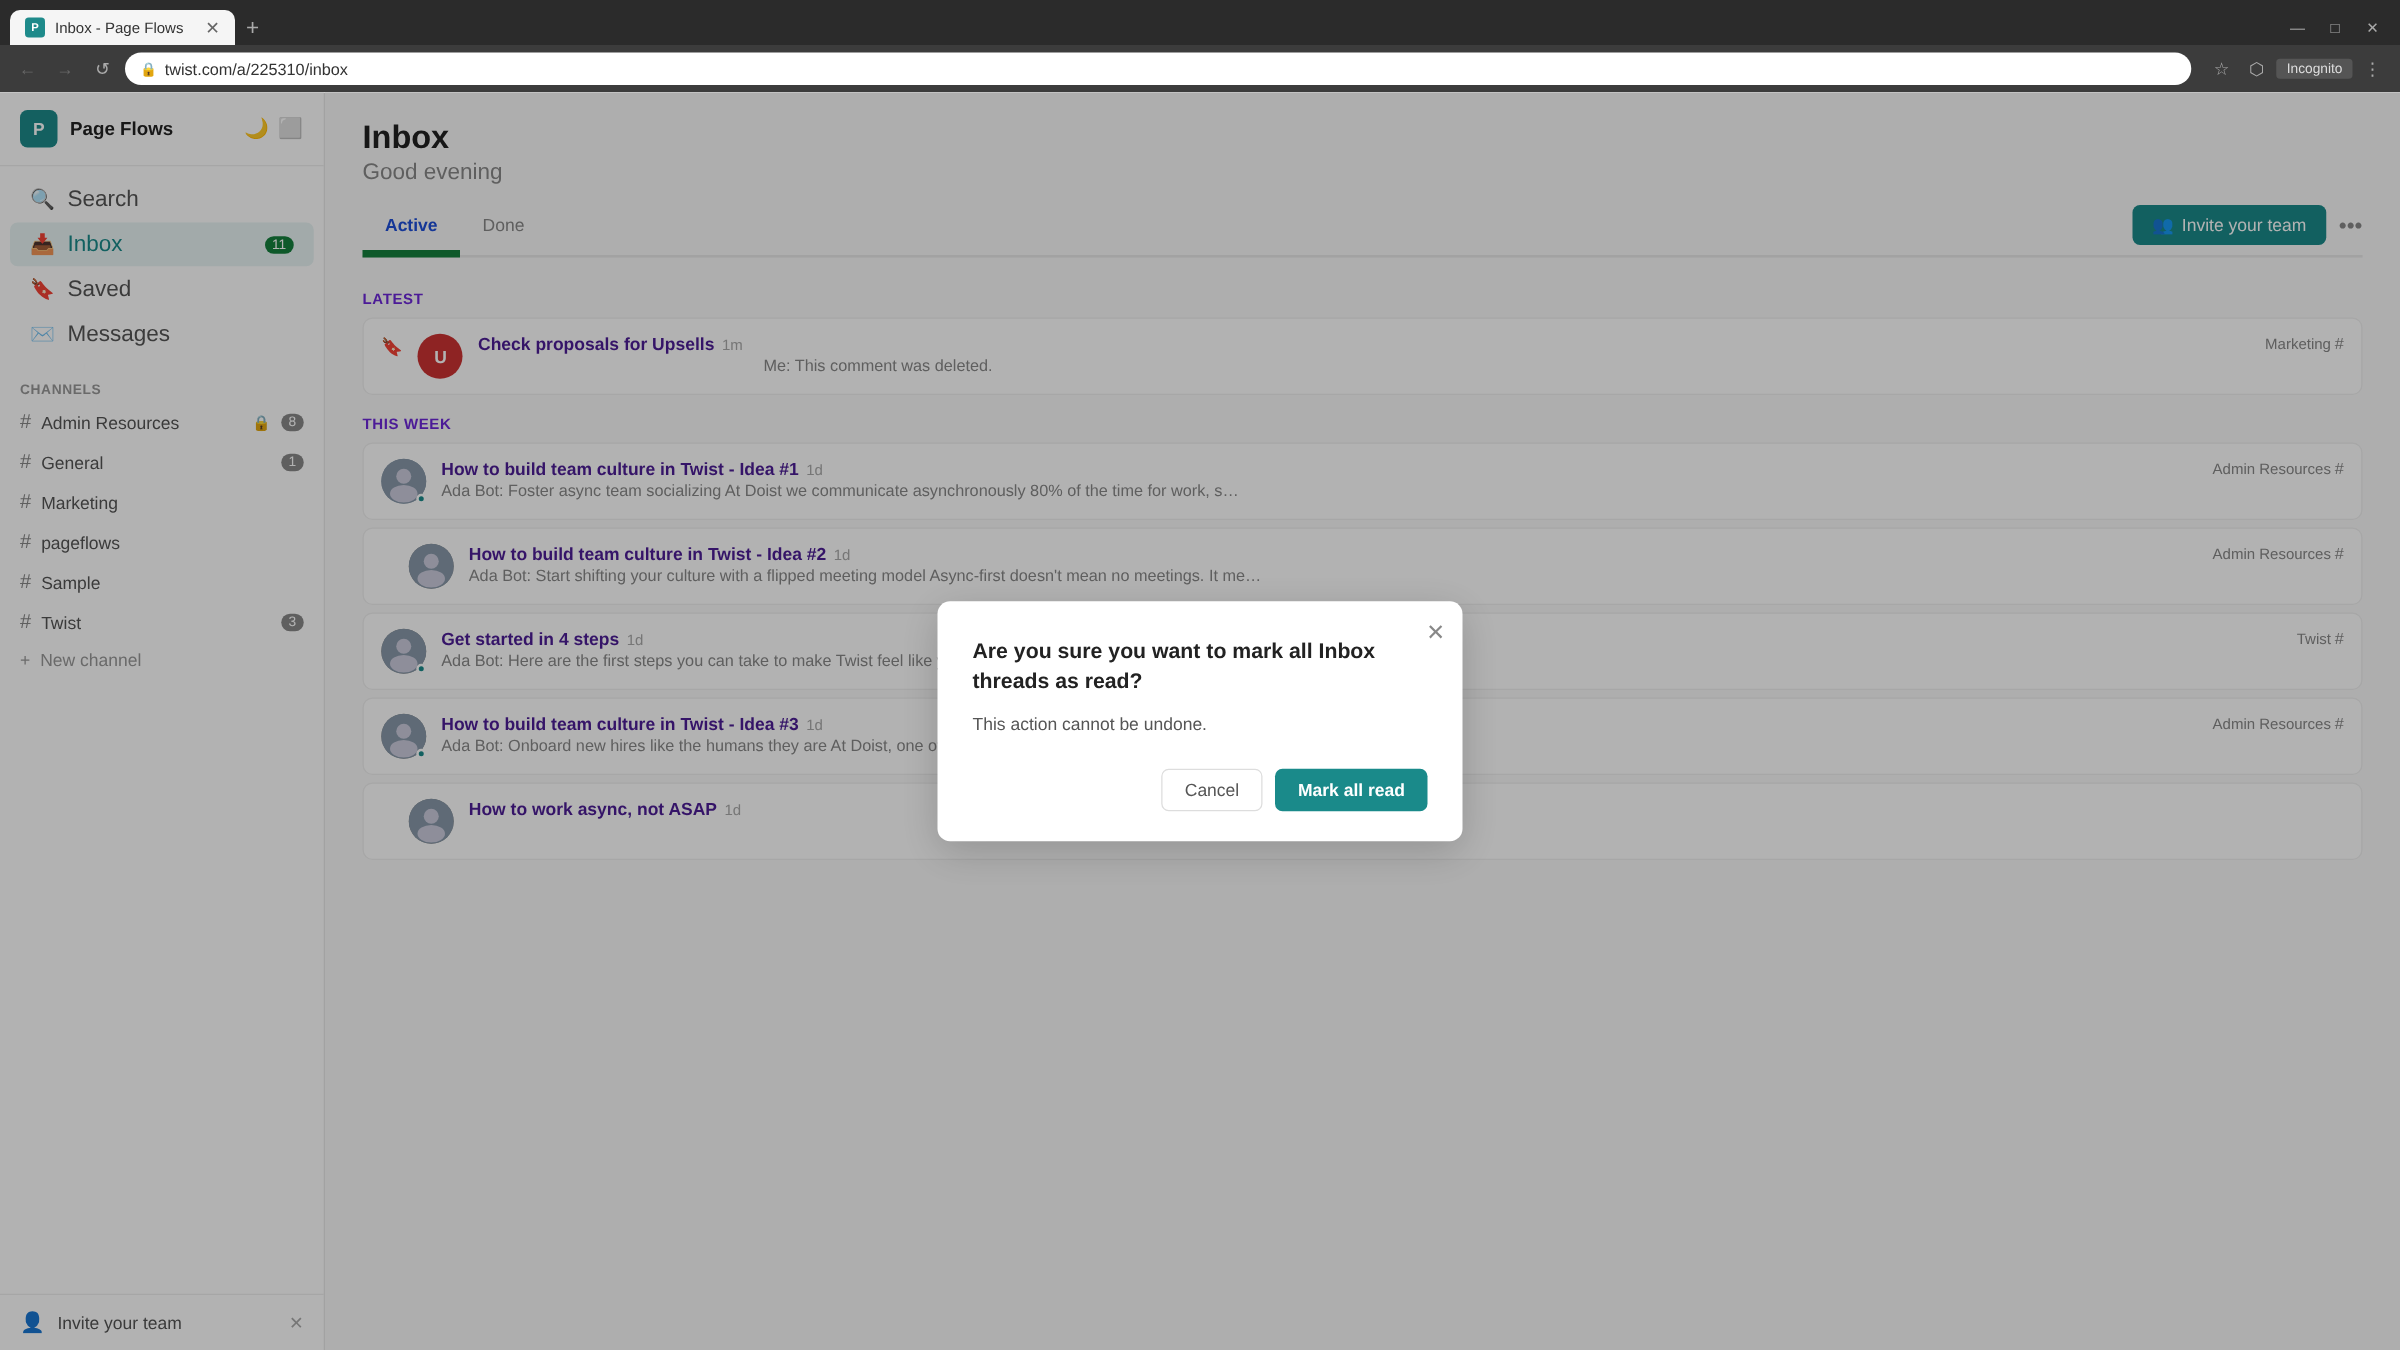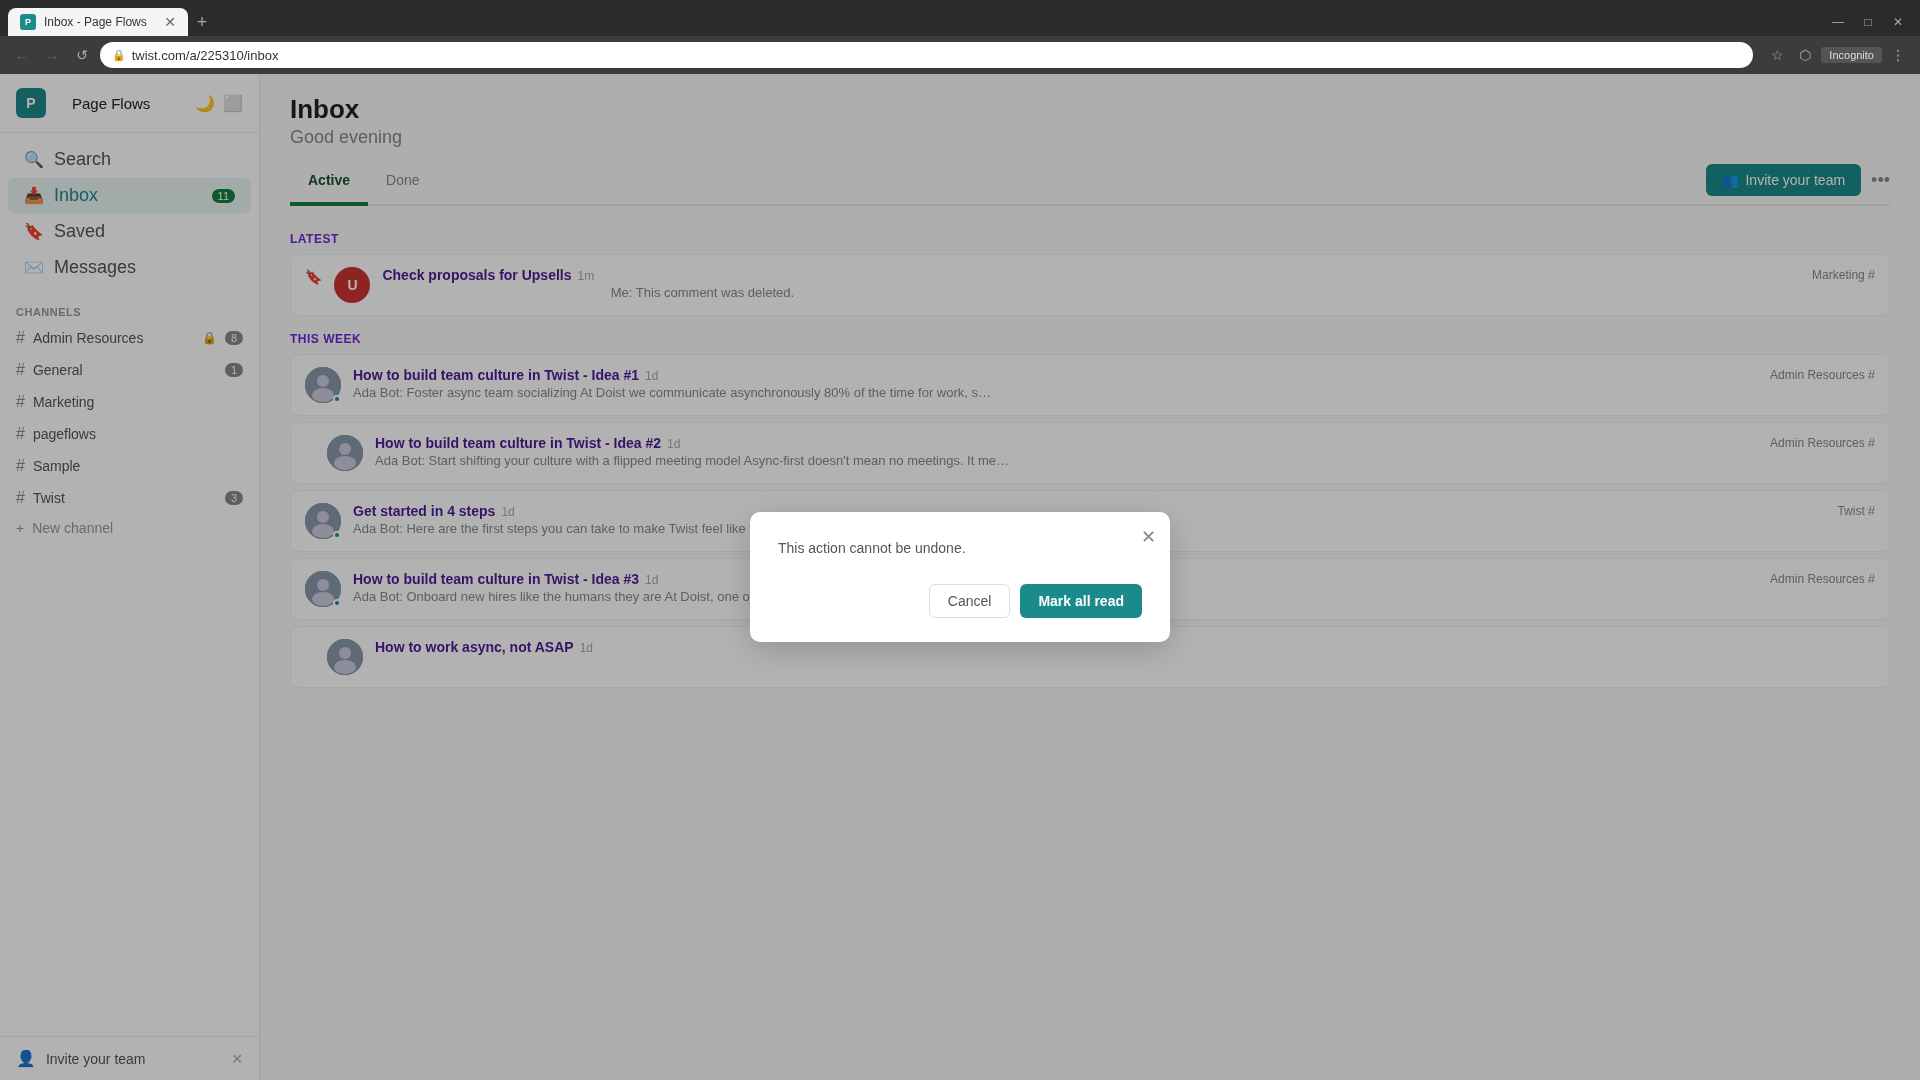--- a/index.html
+++ b/index.html
@@ -25,21 +25,21 @@
     .browser-action-btn { color: #aaa; font-size: 14px; width: 24px; height: 24px; display: flex; align-items: center; justify-content: center; }
     .incognito-badge { background: #555; color: #ddd; font-size: 11px; padding: 2px 8px; border-radius: 3px; }
 
     
     .app-container { display: flex; flex: 1; overflow: hidden; background: #f5f5f5; }
 
     
     .sidebar { width: 260px; background: #fff; display: flex; flex-direction: column; border-right: 1px solid #e8e8e8; flex-shrink: 0; }
     .sidebar-header { padding: 14px 16px; display: flex; align-items: center; gap: 10px; border-bottom: 1px solid #eee; }
     .workspace-icon { width: 30px; height: 30px; background: #1e8a8a; border-radius: 6px; display: flex; align-items: center; justify-content: center; color: white; font-weight: bold; font-size: 14px; }
-    .workspace-name { font-weight: 400; font-size: 15px; color: #222; flex: 1; margin-left: 16px; }
+    .workspace-name { font-weight: 700; font-size: 15px; color: #222; flex: 1; }
     .sidebar-header-icons { display: flex; gap: 8px; }
     .header-icon { color: #888; font-size: 16px; cursor: pointer; }
 
     .sidebar-nav { padding: 8px 0; }
     .sidebar-item { display: flex; align-items: center; padding: 7px 16px; cursor: pointer; gap: 10px; color: #555; font-size: 14px; border-radius: 6px; margin: 1px 8px; }
     .sidebar-item.active { background: #e8f4f4; color: #1a8a8a; }
     .sidebar-item-icon { font-size: 16px; color: #888; flex-shrink: 0; }
     .sidebar-item.active .sidebar-item-icon { color: #1a8a8a; }
     .sidebar-item-label { flex: 1; font-size: 18px; }
     .sidebar-badge { background: #888; color: white; border-radius: 10px; font-size: 11px; padding: 1px 6px; min-width: 18px; text-align: center; }
@@ -59,21 +59,21 @@
     .invite-label { flex: 1; font-size: 14px; color: #555; }
     .invite-close { color: #aaa; font-size: 14px; cursor: pointer; }
 
     
     .main-content { flex: 1; display: flex; flex-direction: column; background: #f9f9f9; overflow: hidden; }
     .inbox-header { padding: 20px 30px 0; }
     .inbox-title { font-size: 26px; font-weight: 700; color: #222; }
     .inbox-subtitle { font-size: 18px; color: #888; margin-top: 2px; }
     .inbox-tabs { display: flex; gap: 0; margin-top: 16px; border-bottom: 2px solid #e8e8e8; }
     .inbox-tab { padding: 8px 18px; font-size: 14px; color: #888; cursor: pointer; border-bottom: 2px solid transparent; margin-bottom: -2px; }
-    .inbox-tab.active { color: #14532d; border-bottom: 4px solid #15803d; font-weight: 600; }
+    .inbox-tab.active { color: #1d4ed8; border-bottom: 6px solid #15803d; font-weight: 600; }
     .inbox-tab-actions { margin-left: auto; display: flex; align-items: center; gap: 10px; padding-bottom: 8px; }
     .invite-team-btn { background: #1a8a8a; color: white; border: none; border-radius: 6px; padding: 8px 16px; font-size: 14px; cursor: pointer; display: flex; align-items: center; gap: 6px; }
     .more-btn { color: #888; font-size: 18px; cursor: pointer; background: none; border: none; }
 
     .inbox-body { flex: 1; overflow-y: auto; padding: 10px 30px; }
     .section-label { font-size: 12px; font-weight: 600; color: #6d28d9; text-transform: uppercase; letter-spacing: 0.5px; margin: 16px 0 8px; }
 
     .thread-item { display: flex; align-items: flex-start; padding: 12px 14px; background: #fff; border-radius: 8px; margin-bottom: 6px; gap: 12px; cursor: pointer; border: 1px solid #efefef; }
     .thread-bookmark { color: #1a8a8a; font-size: 14px; flex-shrink: 0; margin-top: 2px; }
     .avatar-bot { width: 36px; height: 36px; border-radius: 50%; background: #cc3333; flex-shrink: 0; display: flex; align-items: center; justify-content: center; color: white; font-size: 14px; font-weight: bold; }
@@ -357,19 +357,20 @@
           </div>
         </div>
       </div>
     </div>
   </div>
 </div>
 
 <div class="overlay">
   <div class="dialog">
     <button class="dialog-close">✕</button>
+    <div class="dialog-title">Are you sure you want to mark all Inbox threads as read?</div>
     <div class="dialog-body">This action cannot be undone.</div>
     <div class="dialog-actions">
       <button class="btn-cancel">Cancel</button>
       <button class="btn-mark-read">Mark all read</button>
     </div>
   </div>
 </div>
 
 </body></html>

